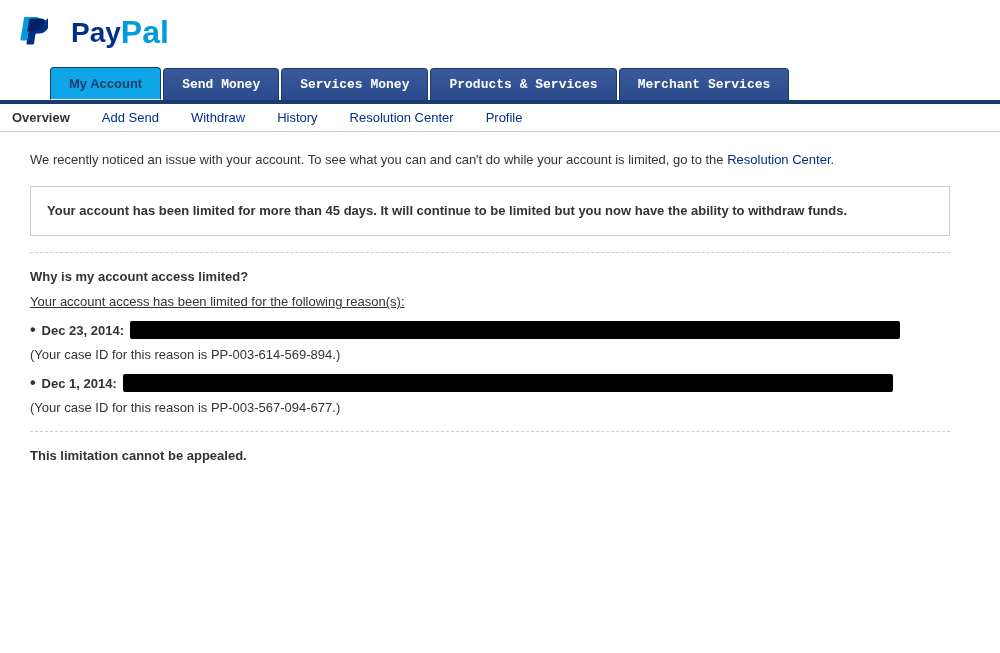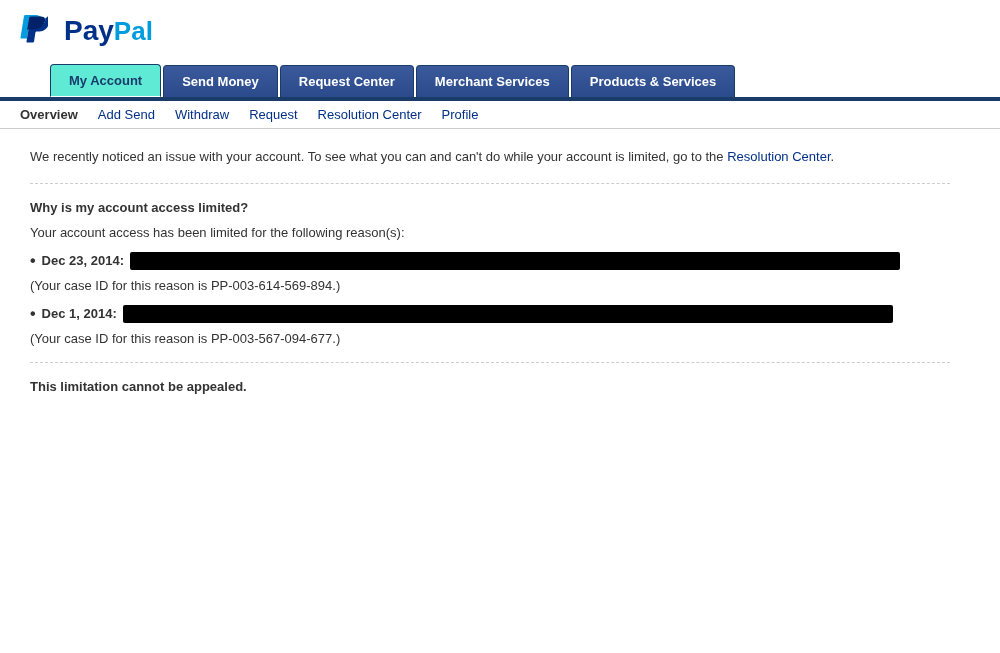--- a/index.html
+++ b/index.html
@@ -1,63 +1,64 @@
 <!DOCTYPE html>
 <html><head>
   <meta charset="utf-8">
   <style>
     * { margin: 0; padding: 0; box-sizing: border-box; }
     body { font-family: Arial, Helvetica, sans-serif; font-size: 13px; background: #fff; color: #333; }
 
     
     #header { padding: 14px 20px 10px 20px; }
-    .paypal-logo { display: flex; align-items: center; gap: 16px; }
+    .paypal-logo { display: flex; align-items: center; gap: 23px; }
     .paypal-p { width: 28px; height: 34px; }
 
     
     #main-nav { display: flex; align-items: flex-end; padding-left: 50px; margin-top: 6px; }
     .main-tab {
       padding: 8px 18px;
       font-size: 13px;
       font-weight: bold;
       cursor: pointer;
       border: 1px solid #ccc;
       border-bottom: none;
       background: linear-gradient(to bottom, #e8e8e8, #d0d0d0);
       color: #333;
       margin-right: 2px;
       border-radius: 4px 4px 0 0;
       white-space: nowrap;
     }
     .main-tab.active {
-      background: #5eead4;
+      background: #0ea5e9;
       border-color: #1a3c6b;
       border-bottom: 1px solid #fff;
       color: #1a3c6b;
       position: relative;
       z-index: 2;
     }
     .main-tab:not(.active) {
       background: linear-gradient(to bottom, #3a5a9b, #2a4a8b);
       color: #fff;
       border-color: #1a3c6b;
+      font-family: Liberation Mono, monospace;
     }
     .nav-bar-line {
       background: #1a3c6b;
       height: 4px;
       margin: 0;
     }
 
     
     #sub-nav {
       display: flex;
       align-items: center;
-      padding: 6px 20px;
+      padding: 6px 12px;
       border-bottom: 1px solid #ccc;
-      gap: 20px;
+      gap: 32px;
     }
     .sub-tab {
       font-size: 13px;
       color: #003087;
       cursor: pointer;
       text-decoration: none;
     }
     .sub-tab.active {
       font-weight: bold;
       color: #333;
@@ -76,21 +77,21 @@
       margin-bottom: 16px;
       font-size: 13px;
       line-height: 1.6;
       font-weight: bold;
     }
 
     .divider { border: none; border-top: 1px dashed #ccc; margin: 16px 0; }
 
     .section-title { font-weight: bold; font-size: 13px; margin-bottom: 10px; }
 
-    .reason-text { font-size: 13px; margin-bottom: 12px; }
+    .reason-text { font-size: 13px; margin-bottom: 12px; text-decoration: underline; }
 
     .reason-item { margin-bottom: 8px; }
     .reason-item .bullet-line { display: flex; align-items: center; gap: 6px; font-size: 13px; font-weight: bold; margin-bottom: 4px; }
     .bullet { font-size: 16px; }
     .redacted-bar {
       display: inline-block;
       background: #000;
       height: 18px;
       vertical-align: middle;
       border-radius: 2px;
@@ -107,49 +108,52 @@
 
 <div id="header">
   <div class="paypal-logo">
     <svg class="paypal-p" viewBox="0 0 28 34" xmlns="http://www.w3.org/2000/svg">
       <path d="M23.5 6C22.2 2.5 19 1 14.5 1H5.5C4.7 1 4 1.6 3.9 2.4L0.5 23.4C0.4 24 0.9 24.5 1.5 24.5H7L8.5 15.3L8.4 15.9C8.5 15.1 9.2 14.5 10 14.5H13.1C19.4 14.5 24.3 11.9 25.7 4.5C25.7 4.3 25.8 4.1 25.8 4C25.3 3.9 24.9 3.8 24.5 3.8C24.1 4.6 23.8 5.3 23.5 6Z" fill="#009cde"></path>
       <path d="M25.8 4C25.8 4.1 25.7 4.3 25.7 4.5C24.3 11.9 19.4 14.5 13.1 14.5H10C9.2 14.5 8.5 15.1 8.4 15.9L6.5 27.5C6.4 28.1 6.9 28.6 7.5 28.6H12.5C13.2 28.6 13.9 28.1 14 27.4L14.1 26.9L15.3 19.3L15.4 18.7C15.5 18 16.2 17.5 16.9 17.5H17.9C23.4 17.5 27.7 15.3 29 8.8C29.6 6.1 29.3 3.8 27.9 2.2C27.3 2.8 26.6 3.4 25.8 4Z" fill="#003087"></path>
       <path d="M24.3 3.4C24 3.3 23.8 3.2 23.5 3.1C23.2 3 22.9 2.9 22.5 2.8C21.4 2.5 20.1 2.4 18.7 2.4H10.7C10 2.4 9.4 2.8 9.2 3.4L7.1 16.3L7 16.8C7.1 16 7.8 15.4 8.6 15.4H12.7C19 15.4 23.9 12.8 25.3 5.4C25.3 5.2 25.4 5 25.4 4.8C25 4.6 24.7 4.5 24.3 4.3C24.3 4 24.3 3.7 24.3 3.4Z" fill="#012169"></path>
     </svg>
     <div style="display:flex;align-items:center;">
       <span style="font-size:28px;font-weight:bold;color:#003087;">Pay</span>
-        <span style="font-size:26px;font-weight:bold;color:#009cde;text-align:center;">Pal</span>
+        <span style="font-size:32px;font-weight:bold;color:#009cde;text-align:center;">Pal</span>
     </div>
   </div>
 </div>
 
 <div id="main-nav">
   <div class="main-tab active">My Account</div>
   <div class="main-tab">Send Money</div>
-  <div class="main-tab">Request Center</div>
+  <div class="main-tab">Services Money</div>
+  <div class="main-tab">Products &amp; Services</div>
   <div class="main-tab">Merchant Services</div>
-  <div class="main-tab">Products &amp; Services</div>
 </div>
 <div class="nav-bar-line"></div>
 
 <div id="sub-nav">
   <a class="sub-tab active">Overview</a>
   <a class="sub-tab">Add Send</a>
   <a class="sub-tab">Withdraw</a>
-  <a class="sub-tab">Request</a>
+  <a class="sub-tab">History</a>
   <a class="sub-tab">Resolution Center</a>
   <a class="sub-tab">Profile</a>
 </div>
 
 <div id="content">
 
   <p class="notice-text">
     <span>We recently noticed an issue with your account. To see what you can and can't do while your account is limited, go to the </span><a>Resolution Center</a><span>.</span>
   </p>
 
+  <div class="limited-box">
+    <span>Your account has been limited for more than 45 days. It will continue to be limited but you now have the ability to withdraw funds.</span>
+  </div>
 
   <hr class="divider">
 
   <p class="section-title">Why is my account access limited?</p>
 
   <p class="reason-text">Your account access has been limited for the following reason(s):</p>
 
   <div class="reason-item">
     <div class="bullet-line">
       <span class="bullet">•</span>

